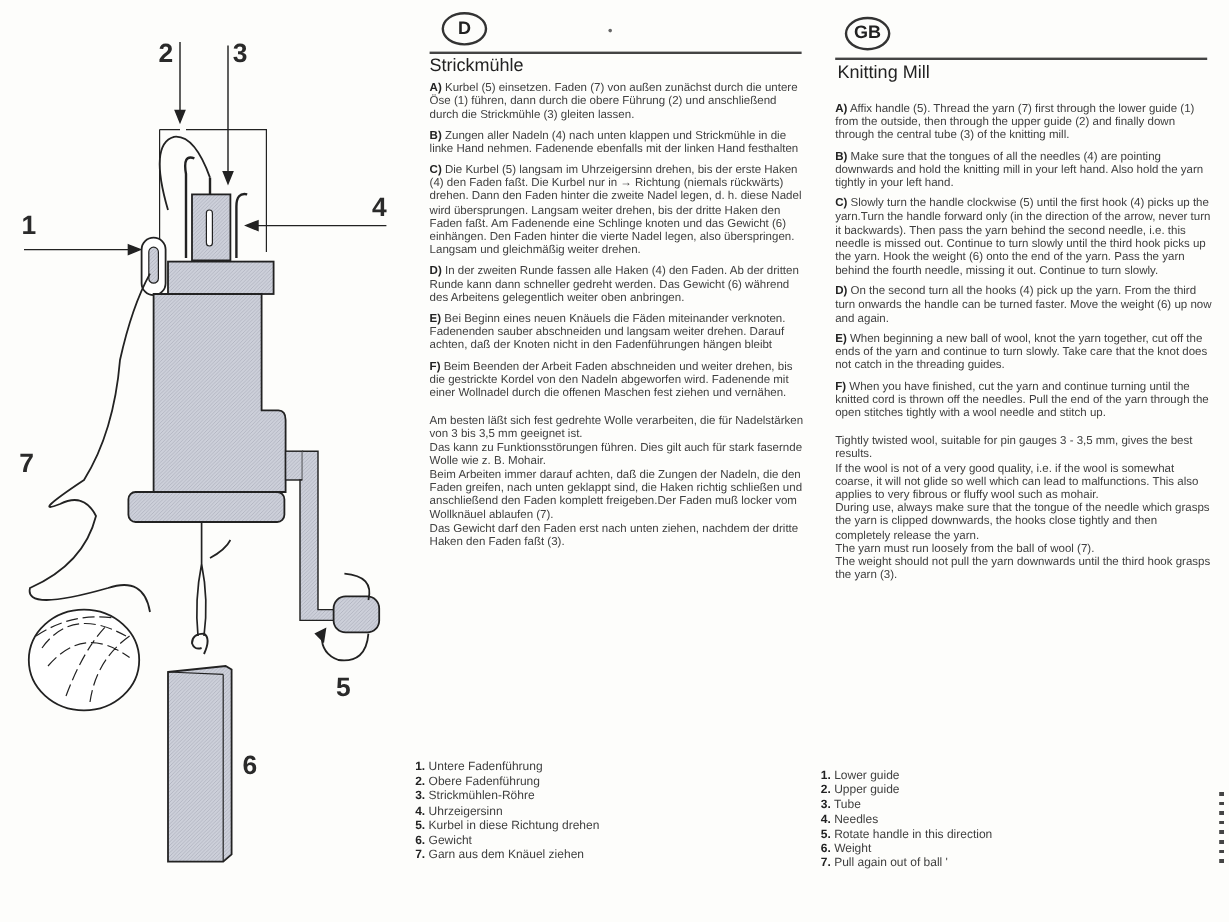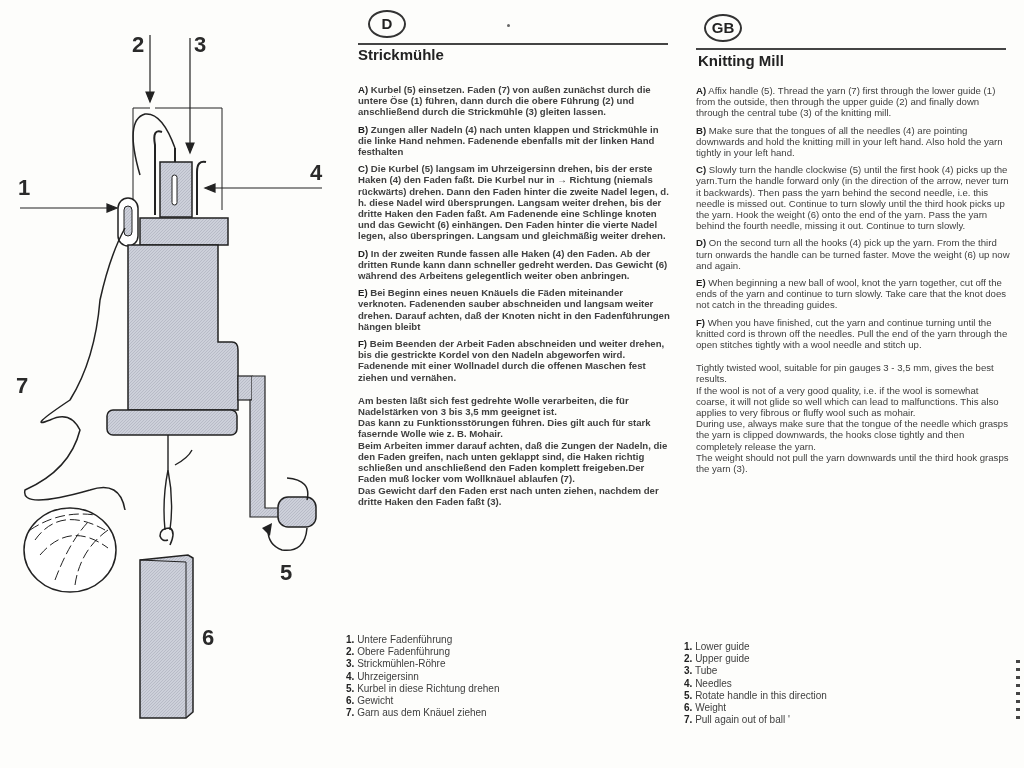--- a/index.html
+++ b/index.html
@@ -19,25 +19,25 @@
     position: absolute; top: 10px;
     border: 2px solid #333; border-radius: 50%;
     width: 34px; height: 24px; line-height: 24px; text-align: center;
     font-weight: bold; font-size: 15px; color: #222;
   }
   .col-de .lang-badge { left: 10px; }
   .col-en .lang-badge { left: 8px; top: 14px; }
   .rule { position: absolute; height: 2px; background: #444; }
   .col-de .rule { top: 43px; left: 0; width: 310px; }
   .col-en .rule { top: 48px; left: 0; width: 310px; }
-  .title { position: absolute; font-weight: bold; font-size: 15px; color: #222; }
+  .title { position: absolute; font-weight: normal; font-size: 15px; color: #222; }
   .col-de .title { top: 46px; left: 0; }
   .col-en .title { top: 52px; left: 2px; }
   .body-text { position: absolute; left: 0; width: 315px; font-size: 9.6px; line-height: 11.2px; color: #404040; }
-  .col-de .body-text { top: 84px; font-weight: bold; }
+  .col-de .body-text { top: 68px; }
   .col-en .body-text { top: 85px; }
   .para { margin: 0 0 6px 0; }
   .para b { color: #222; }
   .notes { margin-top: 12px; }
   .notes p { margin: 0; }
   .legend { position: absolute; left: -12px; font-size: 10px; line-height: 12.2px; color: #3e3e3e; }
   .col-de .legend { top: 634px; }
   .col-en .legend { top: 641px; left: -12px; }
   .legend b { color: #222; }
   .edge-marks { position: absolute; right: 4px; top: 660px; width: 4px; height: 60px;
@@ -152,20 +152,21 @@
     <p class="para"><b>A)</b> <span>Affix handle (5). Thread the yarn (7) first through the lower guide (1) from the outside, then through the upper guide (2) and finally down through the central tube (3) of the knitting mill.</span></p>
     <p class="para"><b>B)</b> <span>Make sure that the tongues of all the needles (4) are pointing downwards and hold the knitting mill in your left hand. Also hold the yarn tightly in your left hand.</span></p>
     <p class="para"><b>C)</b> <span>Slowly turn the handle clockwise (5) until the first hook (4) picks up the yarn.Turn the handle forward only (in the direction of the arrow, never turn it backwards). Then pass the yarn behind the second needle, i.e. this needle is missed out. Continue to turn slowly until the third hook picks up the yarn. Hook the weight (6) onto the end of the yarn. Pass the yarn behind the fourth needle, missing it out. Continue to turn slowly.</span></p>
     <p class="para"><b>D)</b> <span>On the second turn all the hooks (4) pick up the yarn. From the third turn onwards the handle can be turned faster. Move the weight (6) up now and again.</span></p>
     <p class="para"><b>E)</b> <span>When beginning a new ball of wool, knot the yarn together, cut off the ends of the yarn and continue to turn slowly. Take care that the knot does not catch in the threading guides.</span></p>
     <p class="para"><b>F)</b> <span>When you have finished, cut the yarn and continue turning until the knitted cord is thrown off the needles. Pull the end of the yarn through the open stitches tightly with a wool needle and stitch up.</span></p>
     <div class="notes">
       <p>Tightly twisted wool, suitable for pin gauges 3 - 3,5 mm, gives the best results.</p>
       <p>If the wool is not of a very good quality, i.e. if the wool is somewhat coarse, it will not glide so well which can lead to malfunctions.  This also applies to very fibrous or fluffy wool such as mohair.</p>
       <p>During use, always make sure that the tongue of the needle which grasps the yarn is clipped downwards, the hooks close tightly and then completely release the yarn.</p>
+      <p>The yarn must run loosely from the ball of wool (7).</p>
       <p>The weight should not pull the yarn downwards until the third hook grasps the yarn (3).</p>
     </div>
   </div>
   <div class="legend">
     <div><b>1.</b> <span>Lower guide</span></div>
     <div><b>2.</b> <span>Upper guide</span></div>
     <div><b>3.</b> <span>Tube</span></div>
     <div><b>4.</b> <span>Needles</span></div>
     <div><b>5.</b> <span>Rotate handle in this direction</span></div>
     <div><b>6.</b> <span>Weight</span></div>

